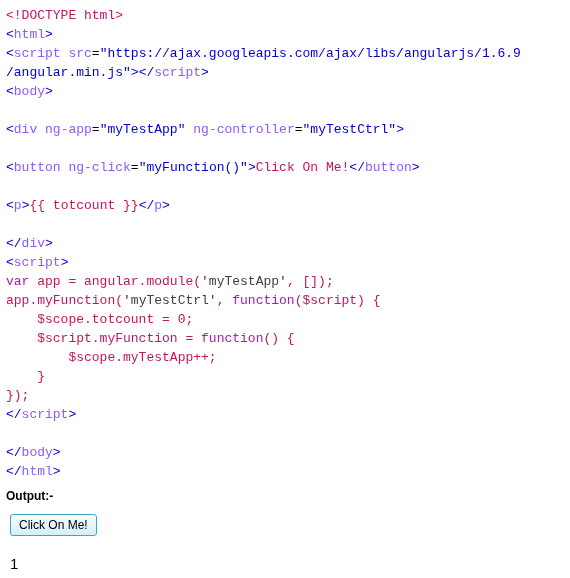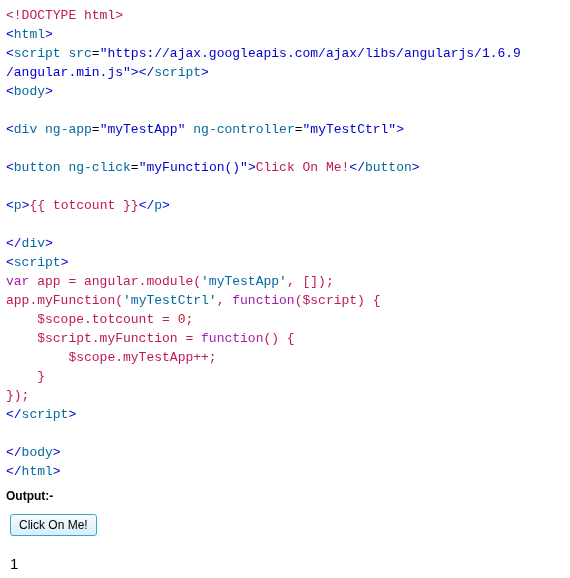--- a/index.html
+++ b/index.html
@@ -10,23 +10,23 @@
     line-height: 19px;
     color: #000;
     background: #fff;
     width: 570px;
     box-sizing: border-box;
   }
   .code-block {
     white-space: pre;
   }
   .tag { color: #0000cd; }       
-  .attr-name { color: #0369a1; } 
+  .attr-name { color: #8b5cf6; } 
   .attr-val { color: #0000cd; }  
-  .str { color: #0369a1; }       
+  .str { color: #404040; }       
   .kw { color: #a21caf; }        
   .num { color: #b22222; }
   .plain { color: #be185d; }
 
   .output-label {
     font-family: Arial, Helvetica, sans-serif;
     font-weight: bold;
     font-size: 12px;
     margin-top: 6px;
     margin-bottom: 8px;

